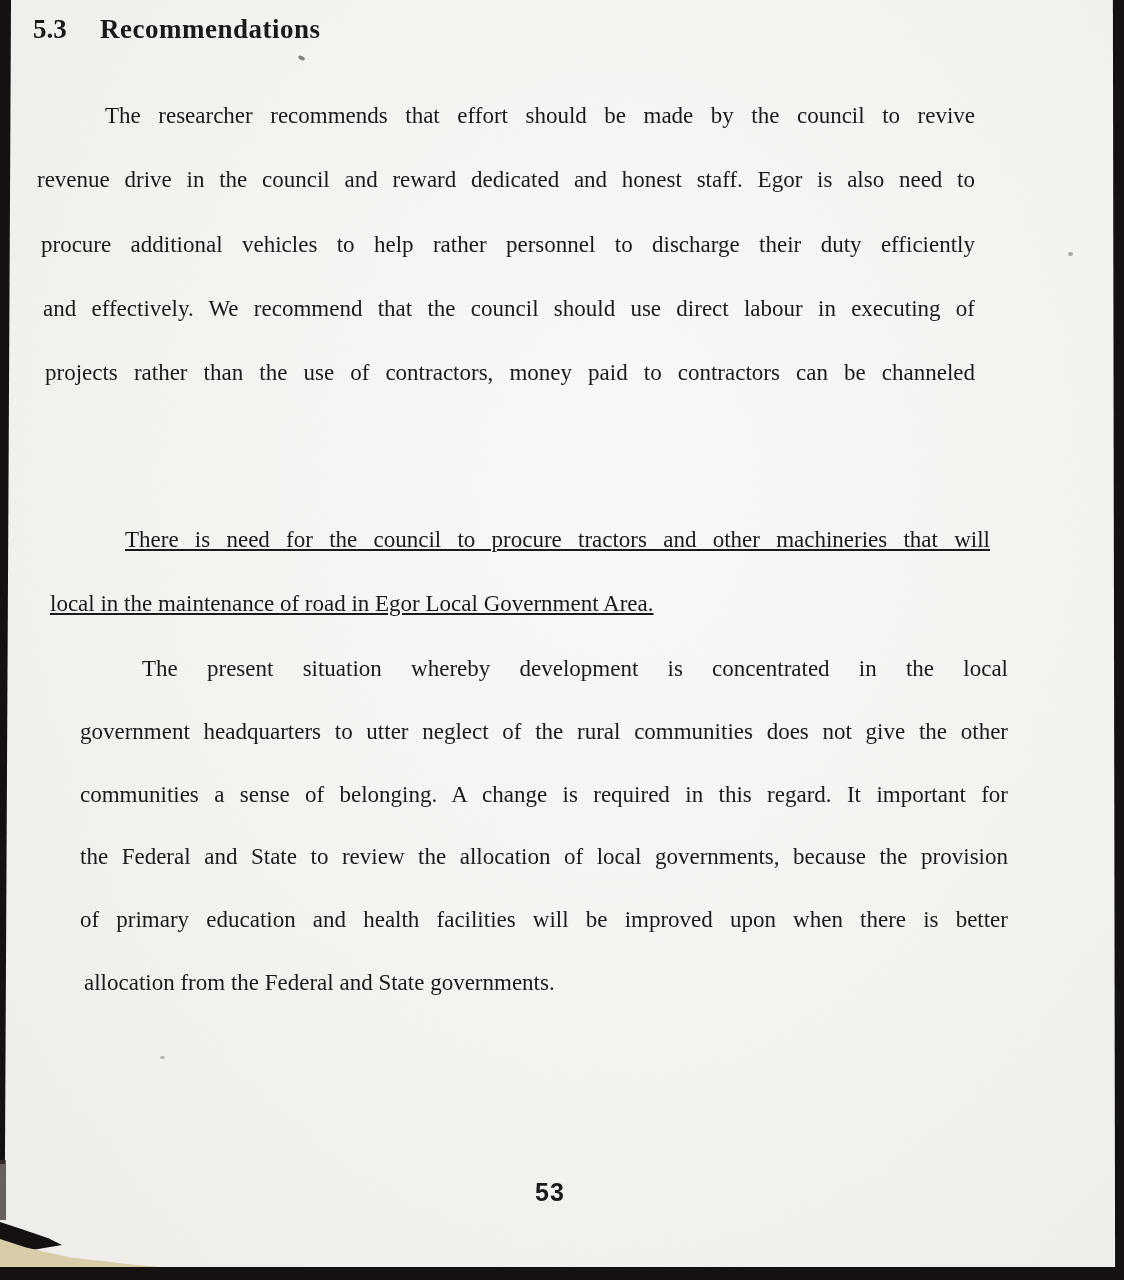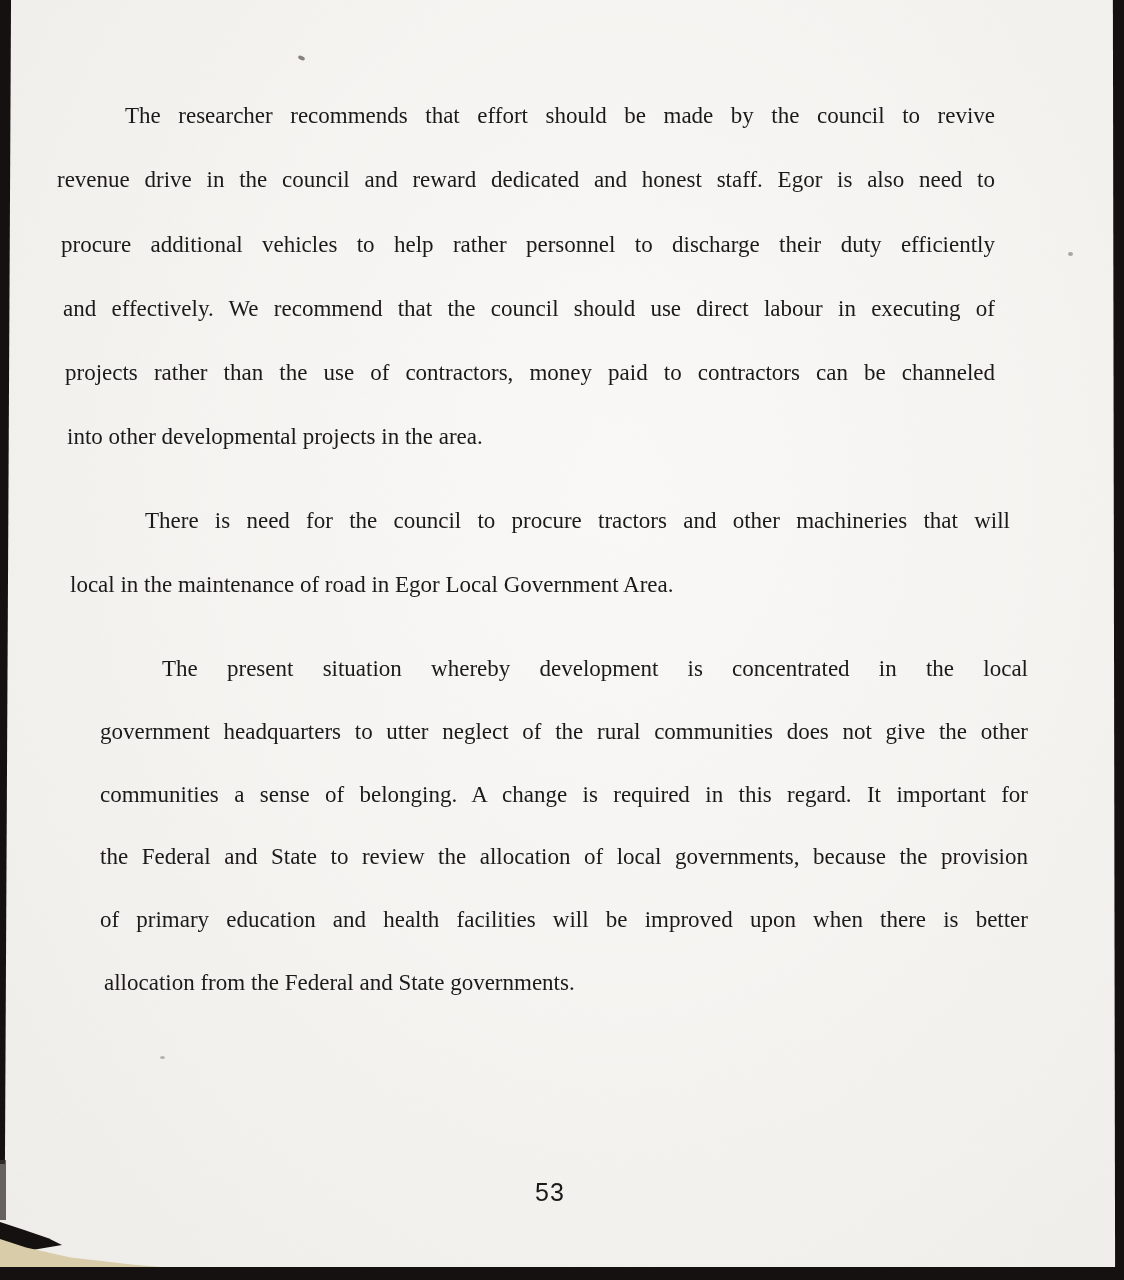--- a/index.html
+++ b/index.html
@@ -42,46 +42,46 @@
     background: var(--edge);
     clip-path: polygon(0 0, 38% 28%, 78% 58%, 100% 82%, 52% 100%, 0 86%);
   }
 
   
   .heading { position: absolute; top: 14px; left: 33px; font-size: 27px; font-weight: bold; }
   .h-num { display: inline-block; width: 67px; }
   .h-title { letter-spacing: 0.5px; }
 
   
-  .para { position: absolute; font-size: 23px; margin-left: 20px; }
+  .para { position: absolute; font-size: 23px; }
   .line {
     height: 64.3px; line-height: 64.3px;
     text-align: justify; text-align-last: justify; text-justify: inter-word;
     white-space: nowrap; overflow: visible;
   }
   .p1 { top: 84px;  left: 37px; width: 938px; }
   .p1 .line:nth-child(1) { text-indent: 68px; }
   .p1 .line:nth-child(3) { text-indent: 4px; }
   .p1 .line:nth-child(4) { text-indent: 6px; }
   .p1 .line:nth-child(5) { text-indent: 8px; }
   .p1 .line:nth-child(6) { text-align-last: left; text-indent: 10px; }
 
-  .p2 { top: 489px; left: 50px; width: 940px; }
+  .p2 { top: 508px; left: 50px; width: 940px; text-decoration: underline; }
   .p2 .line:nth-child(1) { text-indent: 75px; }
   .p2 .line:nth-child(2) { text-align-last: left; }
 
   .p3 { top: 638px; left: 80px; width: 928px; }
   .p3 .line { height: 62.8px; line-height: 62.8px; }
   .p3 .line:nth-child(1) { text-indent: 62px; }
   .p3 .line:nth-child(6) { text-align-last: left; text-indent: 4px; }
 
   .page-number {
     position: absolute; top: 1178px; left: 0; width: 1100px;
     text-align: center; font-family: "Liberation Sans", sans-serif;
-    font-weight: 400; font-size: 25px; letter-spacing: 1px;
+    font-weight: 700; font-size: 25px; letter-spacing: 1px;
   }
 
   
   .speck { position: absolute; background: #6a6560; border-radius: 50%; }
   .speck-heading { left: 298px; top: 56px; width: 7px; height: 4px; transform: rotate(25deg); opacity: .8; }
   .speck-margin  { left: 1068px; top: 252px; width: 5px; height: 4px; opacity: .55; }
   .speck-low     { left: 160px; top: 1056px; width: 5px; height: 3px; opacity: .45; }
 </style>
 </head>
 <body>
@@ -92,28 +92,30 @@
     <filter id="grain">
       <feTurbulence type="fractalNoise" baseFrequency="0.9" numOctaves="2" stitchTiles="stitch"></feTurbulence>
       <feColorMatrix type="saturate" values="0"></feColorMatrix>
       <feComponentTransfer>
           <feFuncA type="linear" slope="0.05"></feFuncA>
         </feComponentTransfer>
     </filter>
     <rect width="100%" height="100%" filter="url(#grain)"></rect>
   </svg>
 
+  <div class="heading">
+    <span class="h-num">5.3</span><span class="h-title">Recommendations</span>
+  </div>
 
   <div class="para p1">
       <div class="line">The researcher recommends that effort should be made by the council to revive</div>
       <div class="line">revenue drive in the council and reward dedicated and honest staff. Egor is also need to</div>
       <div class="line">procure additional vehicles to help rather personnel to discharge their duty efficiently</div>
       <div class="line">and effectively. We recommend that the council should use direct labour in executing of</div>
       <div class="line">projects rather than the use of contractors, money paid to contractors can be channeled</div>
-      <div class="line">into other developmental projects in the area.</div>
     </div>
   <div class="para p2">
       <div class="line">There is need for the council to procure tractors and other machineries that will</div>
       <div class="line">local in the maintenance of road in Egor Local Government Area.</div>
     </div>
   <div class="para p3">
       <div class="line">The present situation whereby development is concentrated in the local</div>
       <div class="line">government headquarters to utter neglect of the rural communities does not give the other</div>
       <div class="line">communities a sense of belonging. A change is required in this regard.  It important for</div>
       <div class="line">the Federal and State to review the allocation of local governments, because the provision</div>

